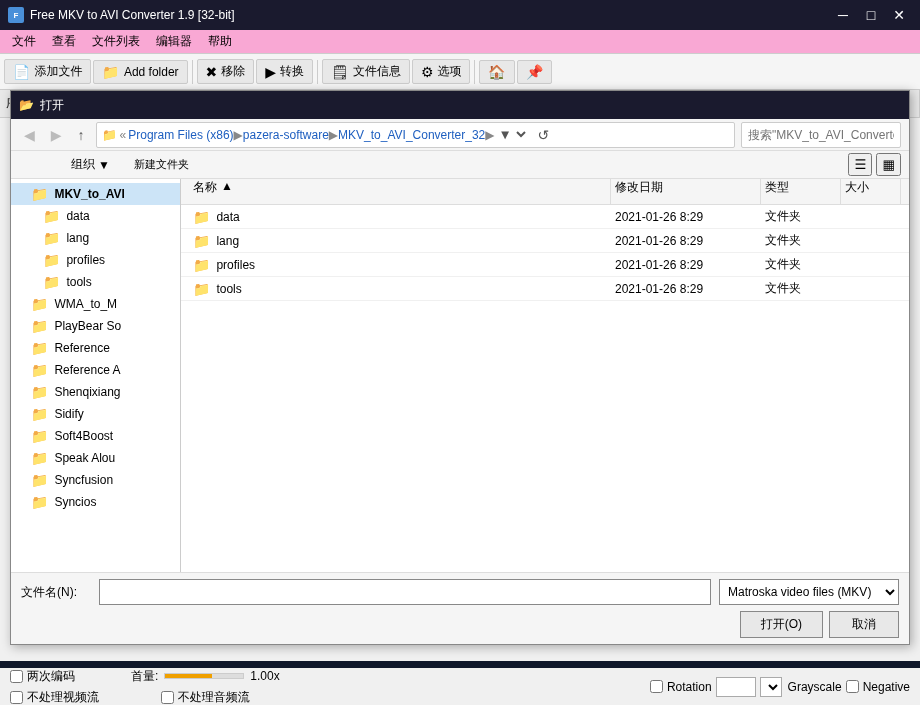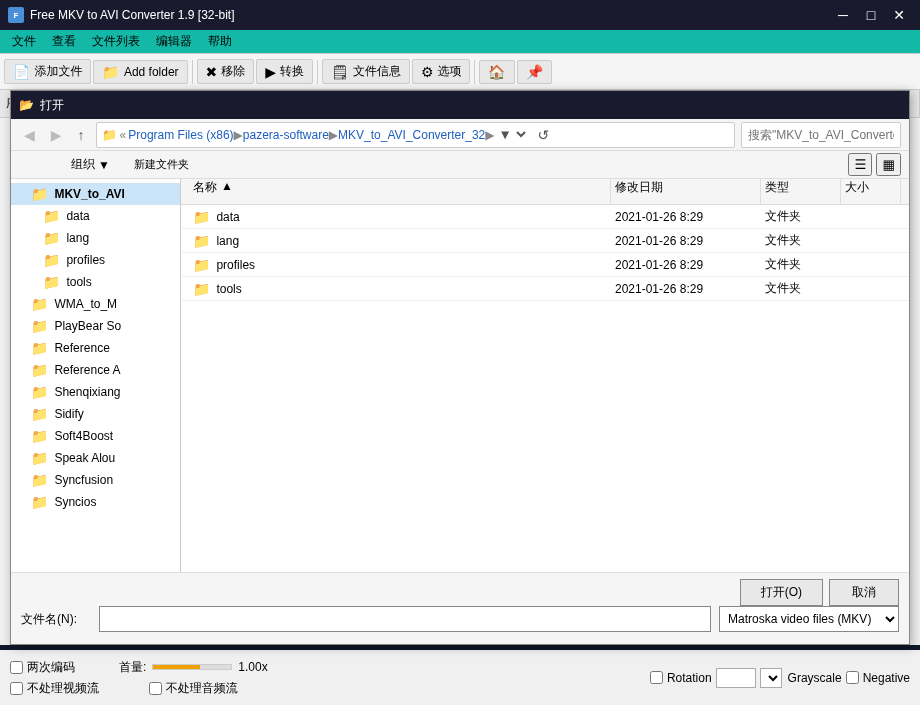--- a/index.html
+++ b/index.html
@@ -15,21 +15,21 @@
       padding: 0 8px;
       justify-content: space-between;
     }
     .title-bar-left { display: flex; align-items: center; gap: 6px; font-size: 12px; }
     .title-bar-icon { width: 16px; height: 16px; background: #4a90d9; border-radius: 2px; display: flex; align-items: center; justify-content: center; color: white; font-size: 8px; font-weight: bold; }
     .title-bar-controls { display: flex; gap: 2px; }
     .title-btn { width: 26px; height: 20px; background: transparent; border: none; color: white; cursor: pointer; font-size: 14px; display: flex; align-items: center; justify-content: center; }
 
     
     .menu-bar {
-      background: #14b8a6;
+      background: #f9a8d4;
       height: 24px;
       display: flex;
       align-items: center;
       padding: 0 4px;
       border-bottom: 1px solid #ccc;
       text-align: center;
     }
     .menu-item { padding: 2px 8px; cursor: pointer; font-size: 12px; }
 
     
@@ -184,27 +184,27 @@
       padding: 4px 20px; background: #e8e8e8; border: 1px solid #888;
       cursor: pointer; font-size: 12px; min-width: 70px;
     }
 
     
     .bottom-bar {
       position: absolute;
       bottom: 0;
       left: 0;
       right: 0;
-      height: 60px;
+      height: 44px;
       background: #f0f0f0;
-      border-top: 5px solid #0f172a;
+      border-top: 7px solid #0f172a;
       display: flex;
       align-items: center;
       padding: 0 10px;
-      gap: 20px;
+      gap: 32px;
     }
     .bottom-left { display: flex; flex-direction: column; gap: 4px; }
     .checkbox-row { display: flex; align-items: center; gap: 4px; font-size: 12px; }
     .bottom-center { display: flex; flex-direction: column; align-items: center; gap: 4px; }
     .volume-row { display: flex; align-items: center; gap: 6px; font-size: 12px; }
     .volume-slider { width: 80px; height: 6px; background: #ddd; border: 1px solid #ccc; position: relative; }
     .volume-fill { height: 100%; background: #f0a000; width: 60%; }
     .bottom-right { display: flex; gap: 4px; margin-left: auto; }
     .rotation-row { display: flex; align-items: center; gap: 4px; font-size: 12px; }
     .rotation-input { width: 40px; height: 20px; border: 1px solid #aaa; padding: 1px 4px; font-size: 12px; }
@@ -449,30 +449,30 @@
           <span>tools</span>
         </div>
         <div class="file-cell">2021-01-26 8:29</div>
         <div class="file-cell">文件夹</div>
         <div class="file-cell"></div>
       </div>
     </div>
   </div>
 
   <div style="border-top:1px solid #ddd; background:#f5f5f5; padding:6px 10px;">
-    <div style="display:flex; justify-content:flex-end; gap:6px;">
-      <button class="open-btn">打开(O)</button>
-      <button class="cancel-btn">取消</button>
-    </div>
     <div style="display:flex; align-items:center; gap:8px; margin-bottom:6px;">
       <label style="font-size:12px; min-width:70px;">文件名(N):</label>
       <input type="text" class="filename-input" style="flex: 1 1 0%; height: 26px; border: 1px solid rgb(136, 136, 136); padding: 2px 6px; font-size: 12px;">
       <select class="filetype-select">
         <option>Matroska video files (MKV)</option>
       </select>
+    </div>
+    <div style="display:flex; justify-content:flex-end; gap:6px;">
+      <button class="open-btn">打开(O)</button>
+      <button class="cancel-btn">取消</button>
     </div>
   </div>
 </div>
 
 <div class="bottom-bar">
   <div class="bottom-left">
     <div class="checkbox-row">
       <input type="checkbox" style="">
       <label>两次编码</label>
     </div>

